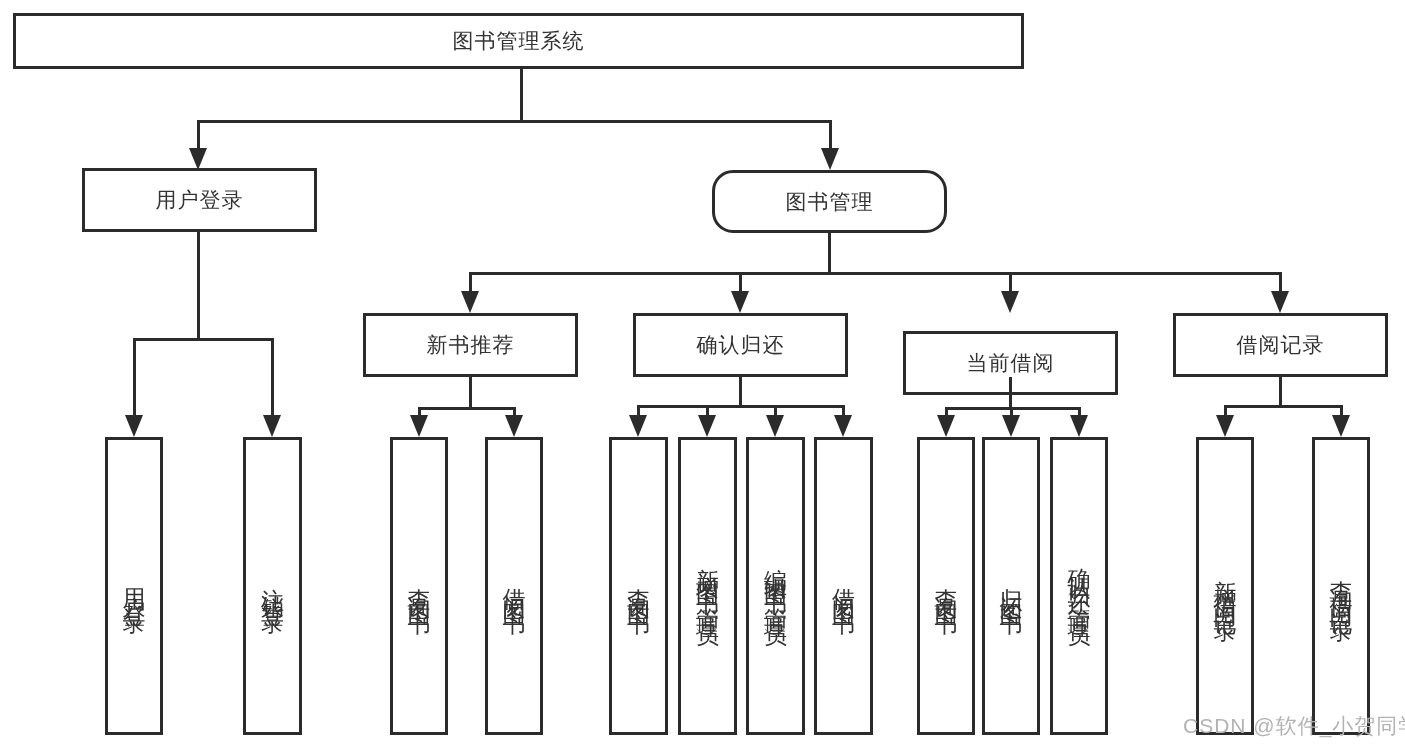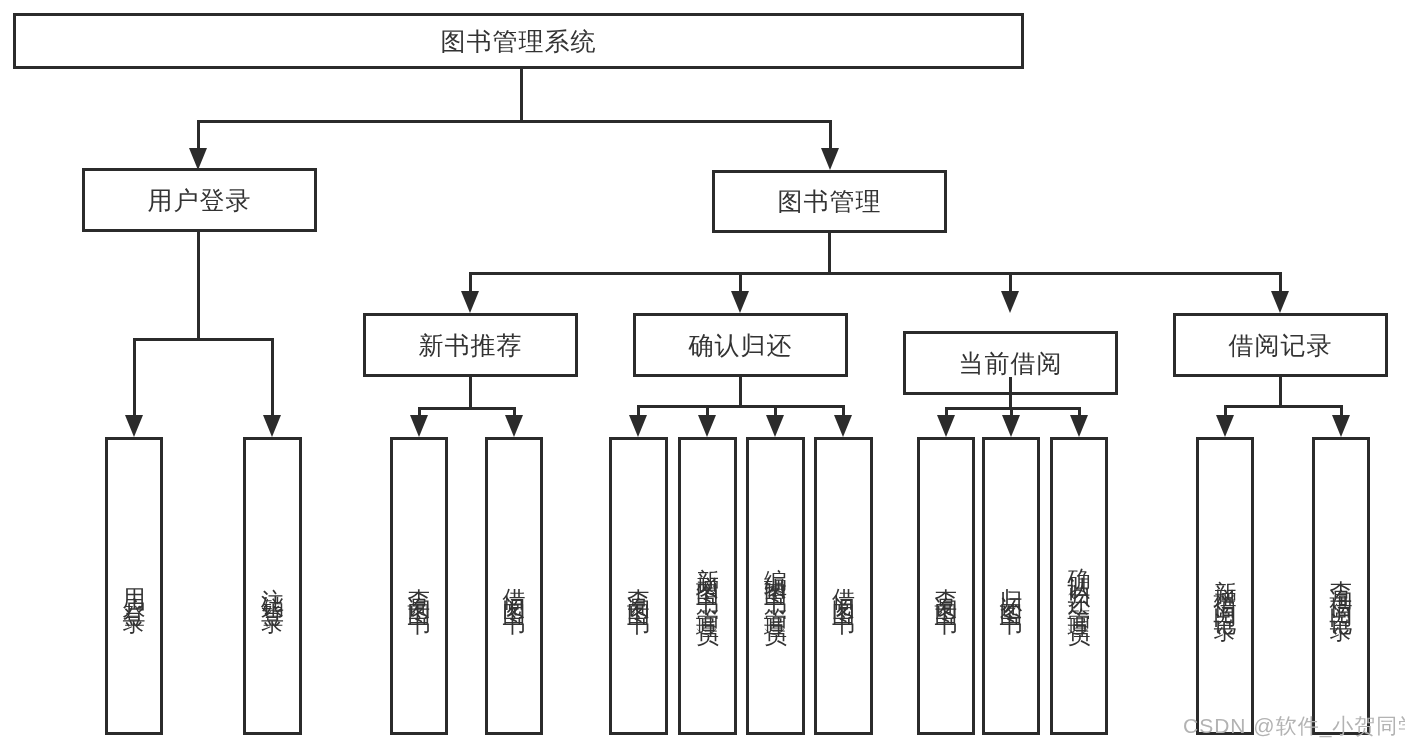--- a/index.html
+++ b/index.html
@@ -12,21 +12,21 @@
   #stage{
     position:relative;width:1405px;height:747px;background:var(--bg);
     overflow:hidden;font-family:"Liberation Sans","DejaVu Sans",sans-serif;
     color:var(--text);
   }
   .box{
     position:absolute;box-sizing:border-box;background:#fff;
     border:3px solid var(--line);
     display:flex;align-items:center;justify-content:center;
   }
-  .box .lbl{font-size:25px;letter-spacing:1px;white-space:nowrap;}
+  .box .lbl{font-size:21px;letter-spacing:1px;white-space:nowrap;}
   .leaf .lbl{
     writing-mode:vertical-rl;text-orientation:mixed;
     font-size:23px;letter-spacing:8px;line-height:1;white-space:nowrap;
   }
   i.v,i.h{position:absolute;display:block;background:var(--line);}
   i.v{width:3px;}
   i.h{height:3px;}
   i.arrow{
     position:absolute;display:block;width:0;height:0;
     border-left:9px solid transparent;border-right:9px solid transparent;
@@ -49,21 +49,21 @@
   <i class="v" style="left:520px;top:69px;height:51px;"></i>
   <i class="h" style="left:197px;top:120px;width:634px;"></i>
   <i class="v" style="left:197px;top:120px;height:30px;"></i>
   <i class="arrow" style="left:189px;top:148px;"></i>
   <i class="v" style="left:829px;top:120px;height:30px;"></i>
   <i class="arrow" style="left:821px;top:148px;"></i>
 
   <div class="box" style="left:82px;top:168px;width:235px;height:64px;">
     <span class="lbl">用户登录</span>
   </div>
-  <div class="box" style="left:712px;top:170px;width:235px;height:63px;">
+  <div class="box" style="left:712px;top:170px;width:235px;height:63px;border-radius:21px;">
     <span class="lbl">图书管理</span>
   </div>
 
   <i class="v" style="left:197px;top:232px;height:106px;"></i>
   <i class="h" style="left:133px;top:338px;width:140px;"></i>
   <i class="v" style="left:133px;top:338px;height:80px;"></i>
   <i class="arrow" style="left:125px;top:415px;"></i>
   <i class="v" style="left:271px;top:338px;height:80px;"></i>
   <i class="arrow" style="left:263px;top:415px;"></i>
 

